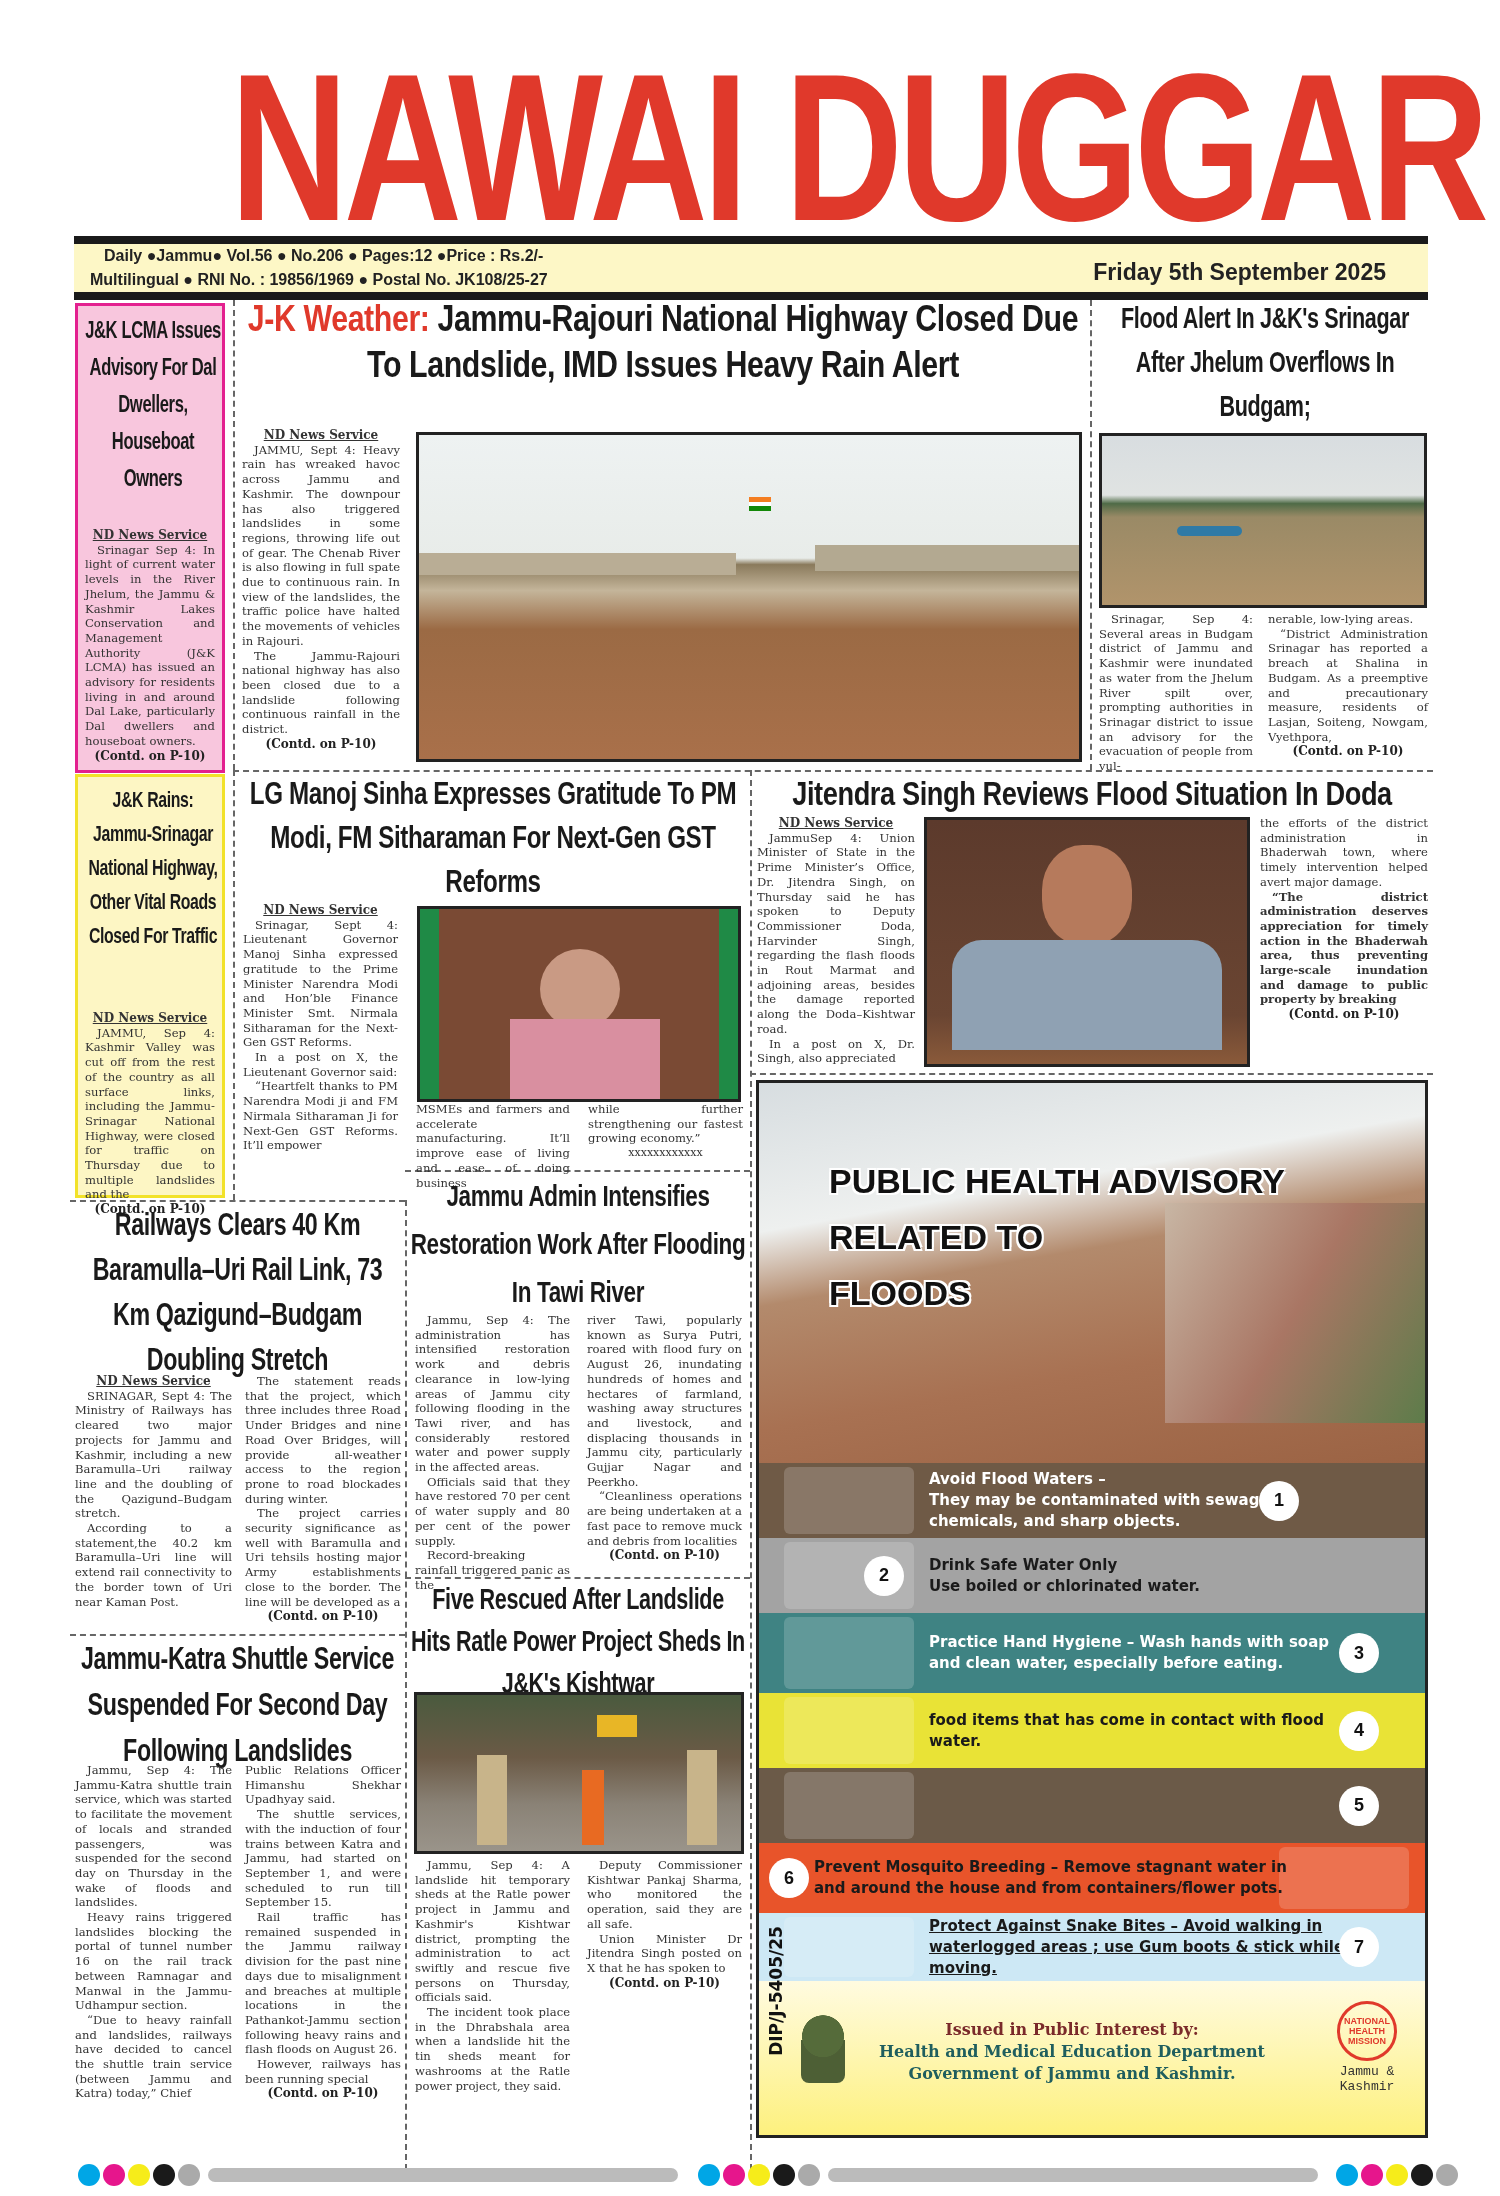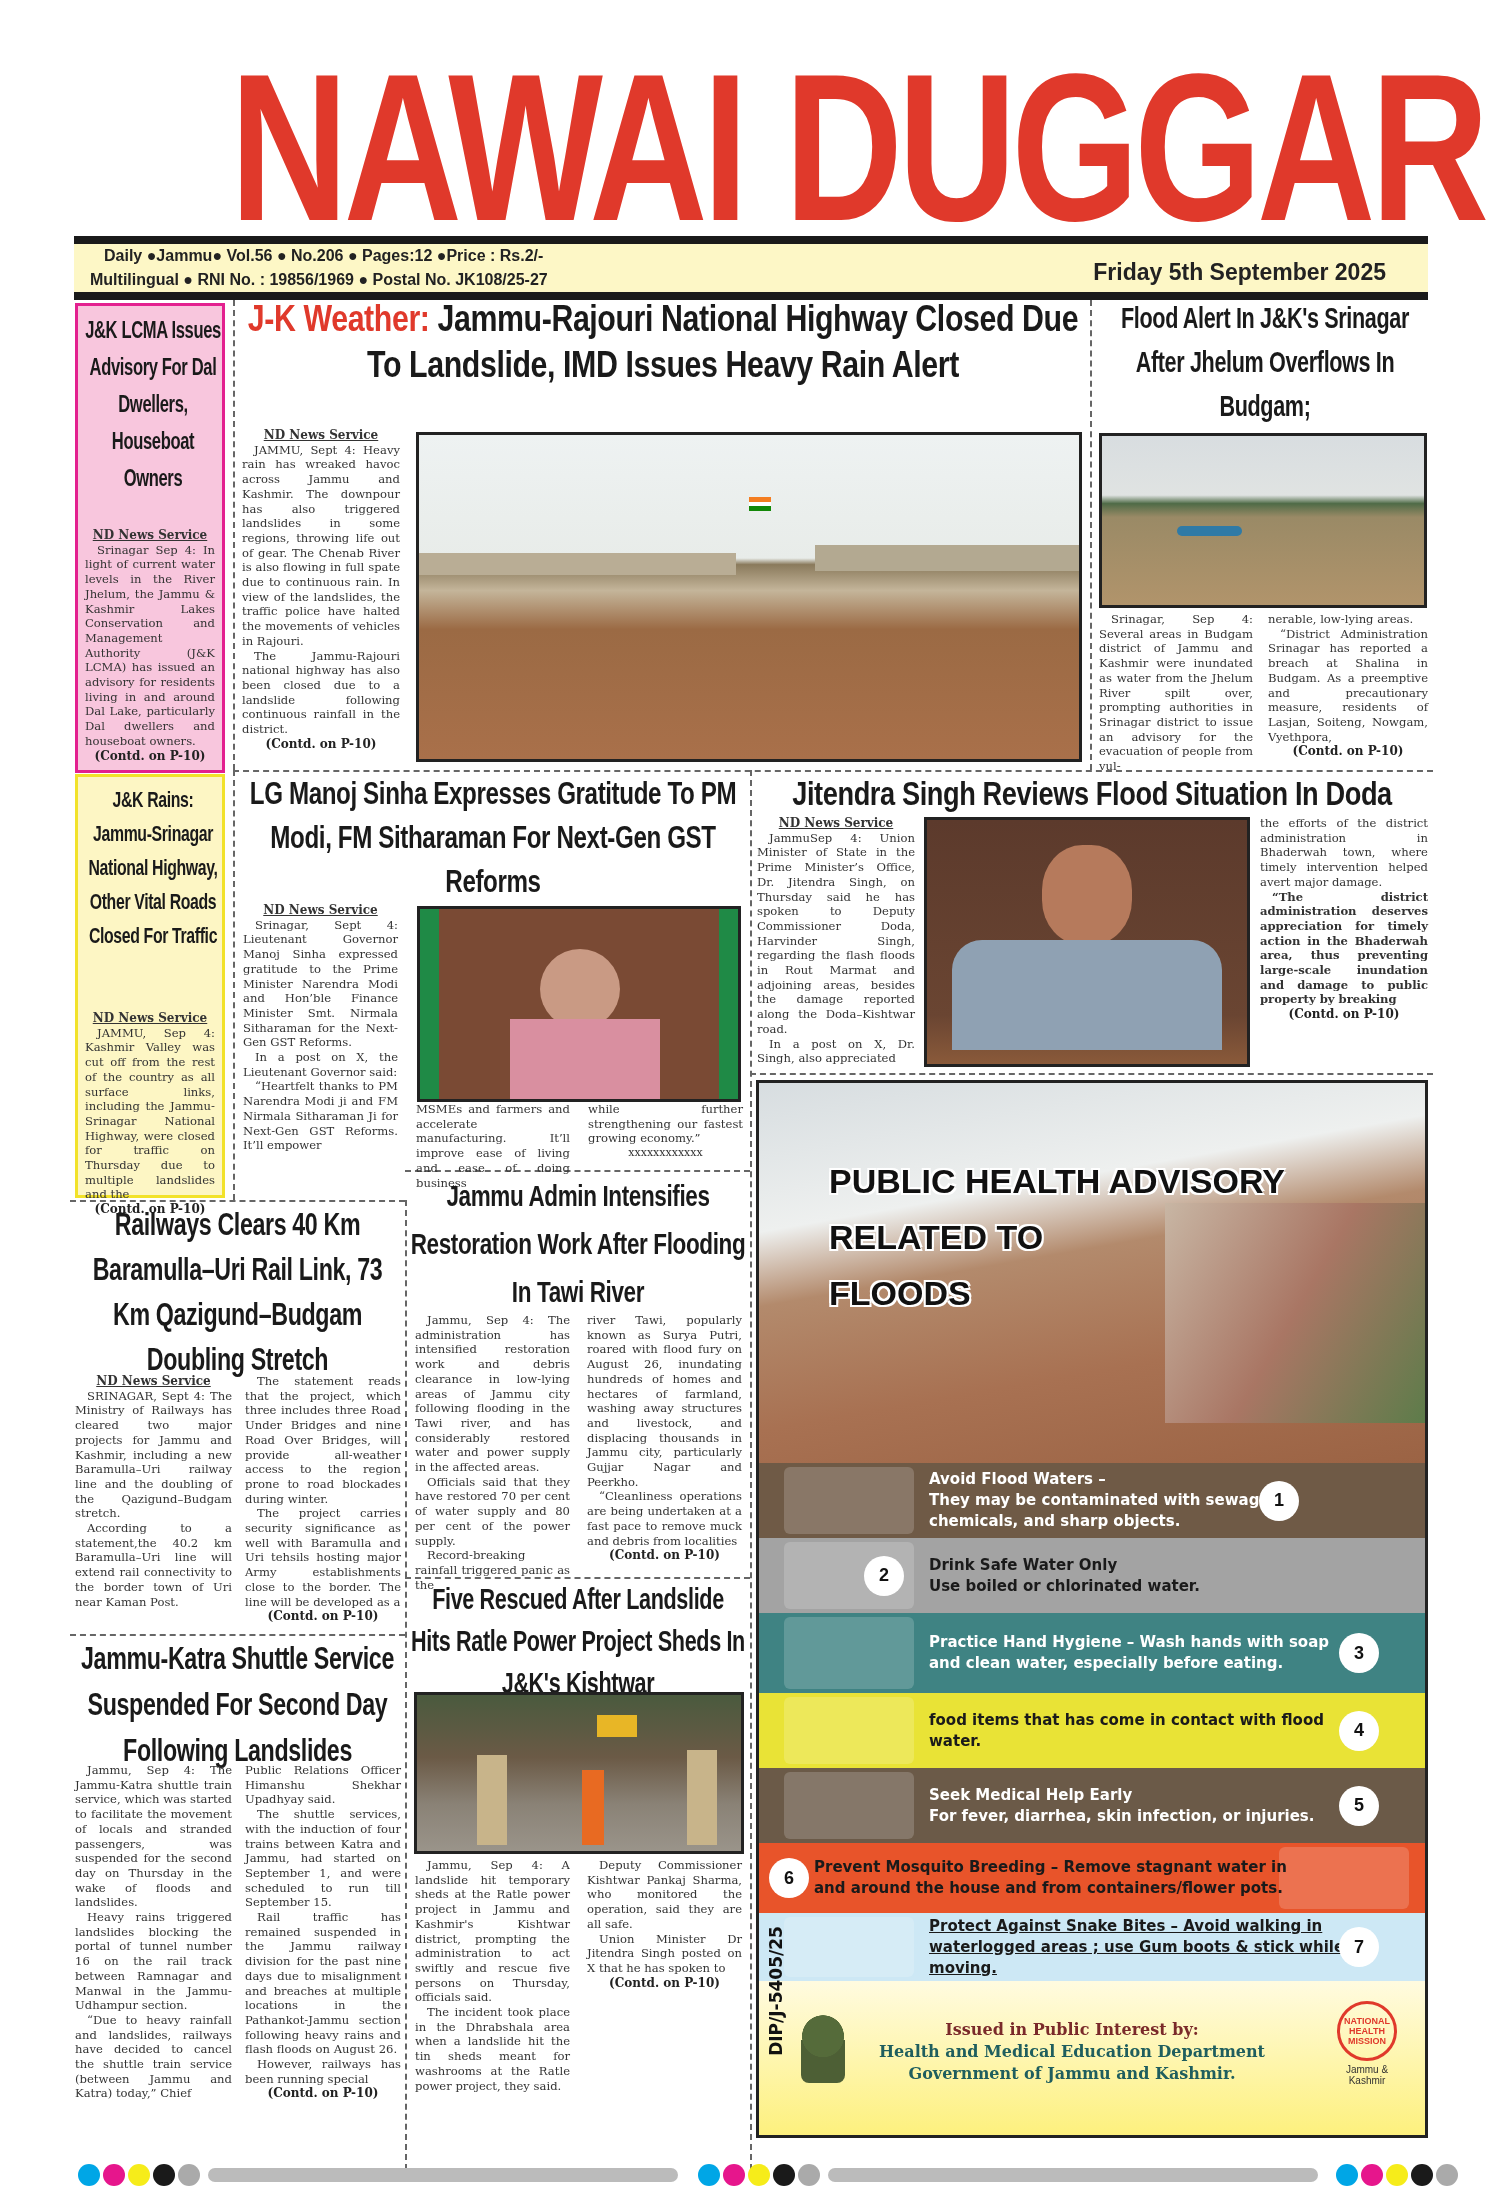--- a/index.html
+++ b/index.html
@@ -252,24 +252,20 @@
       </div>
       <div class="adv-row" style="top: 610px; height: 75px; left: 0px; right: 0px; background: rgb(233, 227, 54);">
         <div style="position: absolute; top: 4px; height: 67px; width: 130px; left: 25px; border-radius: 6px; background: rgba(255, 255, 255, 0.18);"></div>
         <div class="t" style="position: absolute; left: 170px; right: 80px; color: rgb(26, 26, 26);">
           <div>food items that has come in contact with flood water.</div>
         </div>
         <div class="num" style="left: 580px; top: 17.5px;">4</div>
       </div>
       <div class="adv-row" style="top: 685px; height: 75px; left: 0px; right: 0px; background: rgb(107, 90, 72);">
         <div style="position: absolute; top: 4px; height: 67px; width: 130px; left: 25px; border-radius: 6px; background: rgba(255, 255, 255, 0.18);"></div>
-        <div class="t" style="position: absolute; left: 170px; right: 80px; color: rgb(255, 255, 255);">
-          <div>Seek Medical Help Early</div>
-          <div>For fever, diarrhea, skin infection, or injuries.</div>
-        </div>
         <div class="num" style="left: 580px; top: 17.5px;">5</div>
       </div>
       <div class="adv-row" style="top: 760px; height: 70px; left: 0px; right: 0px; background: rgb(232, 84, 42);">
         <div style="position: absolute; top: 4px; height: 62px; width: 130px; left: 520px; border-radius: 6px; background: rgba(255, 255, 255, 0.18);"></div>
         <div class="t" style="position: absolute; left: 55px; right: 80px; color: rgb(26, 26, 26);">
           <div>Prevent Mosquito Breeding – Remove stagnant water in</div>
           <div>and around the house and from containers/flower pots.</div>
         </div>
         <div class="num" style="left: 10px; top: 15px;">6</div>
       </div>
@@ -288,21 +284,21 @@
       <div style="transform:rotate(-90deg);white-space:nowrap;font-family:'DejaVu Sans',sans-serif;font-weight:bold;font-size:17px;color:#111">DIP/J-5405/25</div>
     </div>
     <div style="position:absolute;left:42px;top:30px;width:44px;height:72px;background:radial-gradient(circle at 50% 35%,#556b3a 0 40%,transparent 41%),linear-gradient(transparent 40%,#4d5f35 40%);border-radius:8px"></div>
     <div style="position:absolute;left:90px;right:130px;top:38px;text-align:center;font-family:'DejaVu Serif',serif;font-size:16px;line-height:22px;font-weight:bold">
       <div style="color:#7a2a2a">Issued in Public Interest by:</div>
       <div style="color:#1f5e5e">Health and Medical Education Department</div>
       <div style="color:#1f5e5e">Government of Jammu and Kashmir.</div>
     </div>
     <div style="position:absolute;right:18px;top:20px;width:80px;text-align:center">
       <div style="width:60px;height:60px;margin:0 auto;border-radius:50%;border:3px solid #e0392b;display:flex;align-items:center;justify-content:center;font-size:9px;font-family:'Liberation Sans',sans-serif;font-weight:bold;color:#e0392b;line-height:10px;text-align:center">NATIONAL HEALTH MISSION</div>
-      <div style="font-size:10px;font-family:Liberation Sans, sans-serif;color:#333;margin-top:3px">Jammu &amp; Kashmir</div>
+      <div style="font-size:13px;font-family:Liberation Mono, monospace;color:#333;margin-top:3px">Jammu &amp; Kashmir</div>
     </div>
   </div>
 </div>
 
 <div id="marks">
     <div class="dot" style="left: 78px; top: 2164px; background: rgb(0, 166, 230);"></div>
     <div class="dot" style="left: 103px; top: 2164px; background: rgb(230, 22, 140);"></div>
     <div class="dot" style="left: 128px; top: 2164px; background: rgb(246, 236, 26);"></div>
     <div class="dot" style="left: 153px; top: 2164px; background: rgb(26, 26, 26);"></div>
     <div class="dot" style="left: 178px; top: 2164px; background: rgb(170, 170, 170);"></div>

